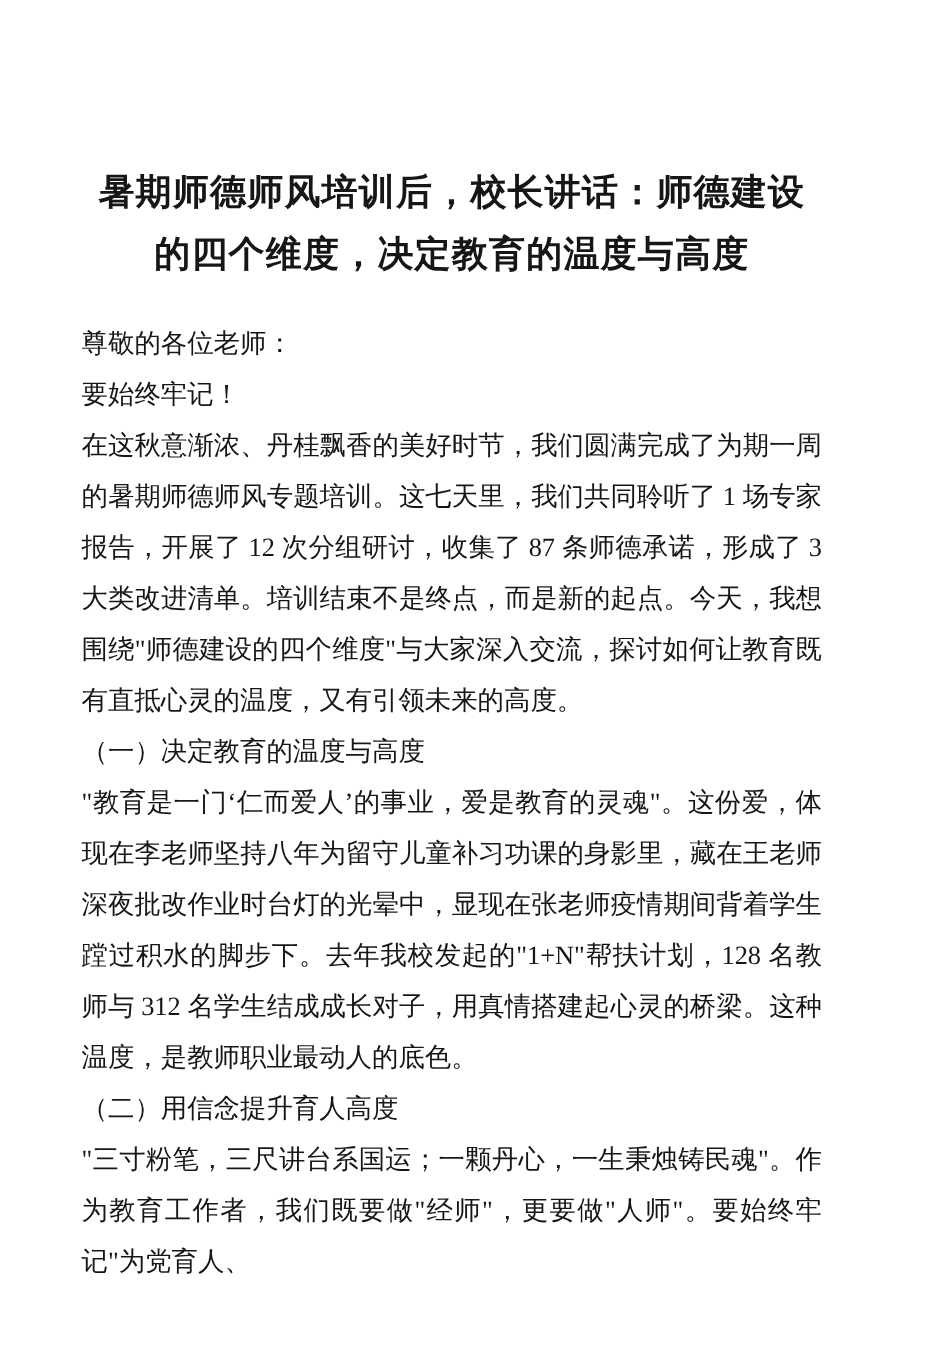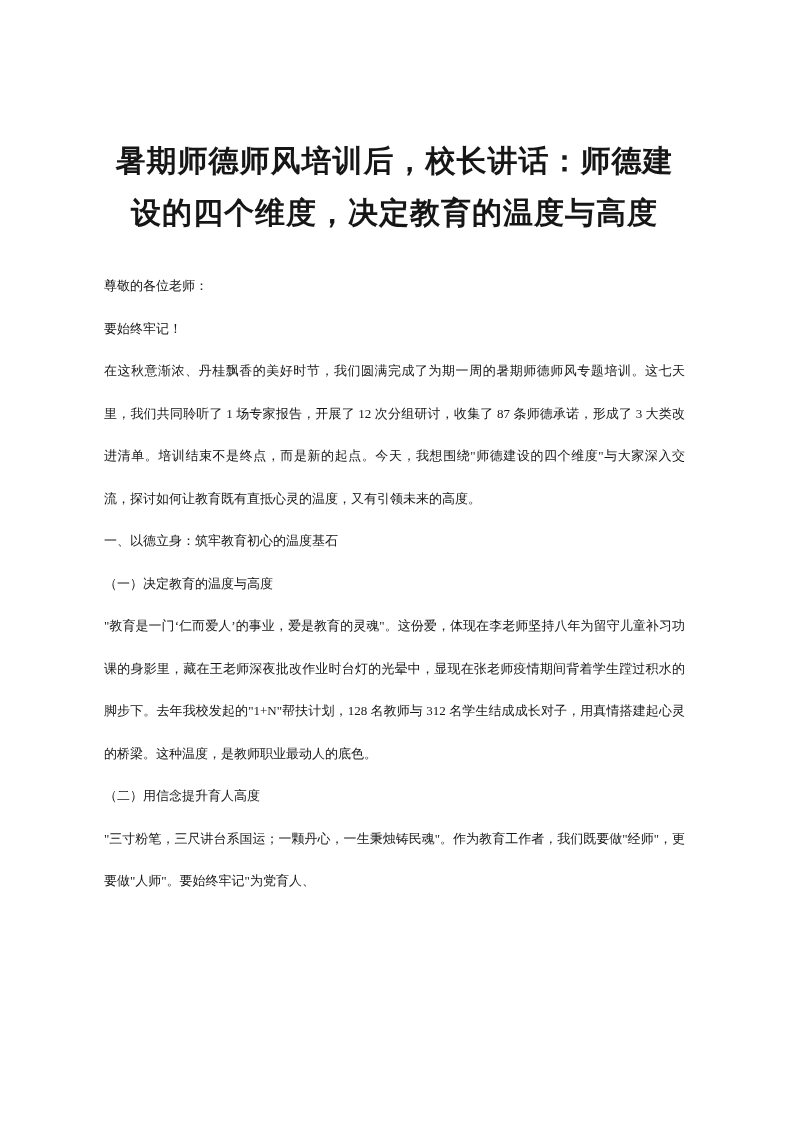--- a/index.html
+++ b/index.html
@@ -7,54 +7,53 @@
     padding: 0;
     background: #ffffff;
   }
   .page {
     position: relative;
     width: 793px;
     height: 1122px;
     margin: 0 auto;
     background: #ffffff;
     box-sizing: border-box;
-    padding: 115px 108px 0 104px;
+    padding: 115px 108px 0 68px;
     overflow: hidden;
     font-family: "Liberation Serif", "DejaVu Serif", serif;
     color: #161616;
   }
   .doc-title {
     font-size: 30px;
     font-weight: 700;
     line-height: 52px;
     text-align: center;
     letter-spacing: 1px;
   }
   .doc-body {
     margin-top: 26px;
-    font-size: 13px;
+    font-size: 22px;
     line-height: 42.5px;
     font-family: Liberation Serif, serif;
   }
   .doc-body p {
     margin: 0;
     text-align: justify;
     text-align-last: left;
     word-break: break-all;
   }
 </style>
 </head>
 <body>
 
 <div class="page">
   <h1 class="doc-title">暑期师德师风培训后，校长讲话：师德建设的四个维度，决定教育的温度与高度</h1>
 
   <div class="doc-body">
     <p>尊敬的各位老师：</p>
     <p>要始终牢记！</p>
     <p>在这秋意渐浓、丹桂飘香的美好时节，我们圆满完成了为期一周的暑期师德师风专题培训。这七天里，我们共同聆听了 1 场专家报告，开展了 12 次分组研讨，收集了 87 条师德承诺，形成了 3 大类改进清单。培训结束不是终点，而是新的起点。今天，我想围绕"师德建设的四个维度"与大家深入交流，探讨如何让教育既有直抵心灵的温度，又有引领未来的高度。</p>
-    <p>一、以德立身：筑牢教育初心的温度基石</p>
     <p>（一）决定教育的温度与高度</p>
     <p>"教育是一门‘仁而爱人’的事业，爱是教育的灵魂"。这份爱，体现在李老师坚持八年为留守儿童补习功课的身影里，藏在王老师深夜批改作业时台灯的光晕中，显现在张老师疫情期间背着学生蹚过积水的脚步下。去年我校发起的"1+N"帮扶计划，128 名教师与 312 名学生结成成长对子，用真情搭建起心灵的桥梁。这种温度，是教师职业最动人的底色。</p>
     <p>（二）用信念提升育人高度</p>
     <p>"三寸粉笔，三尺讲台系国运；一颗丹心，一生秉烛铸民魂"。作为教育工作者，我们既要做"经师"，更要做"人师"。要始终牢记"为党育人、</p>
   </div>
 </div>
 
 </body></html>

